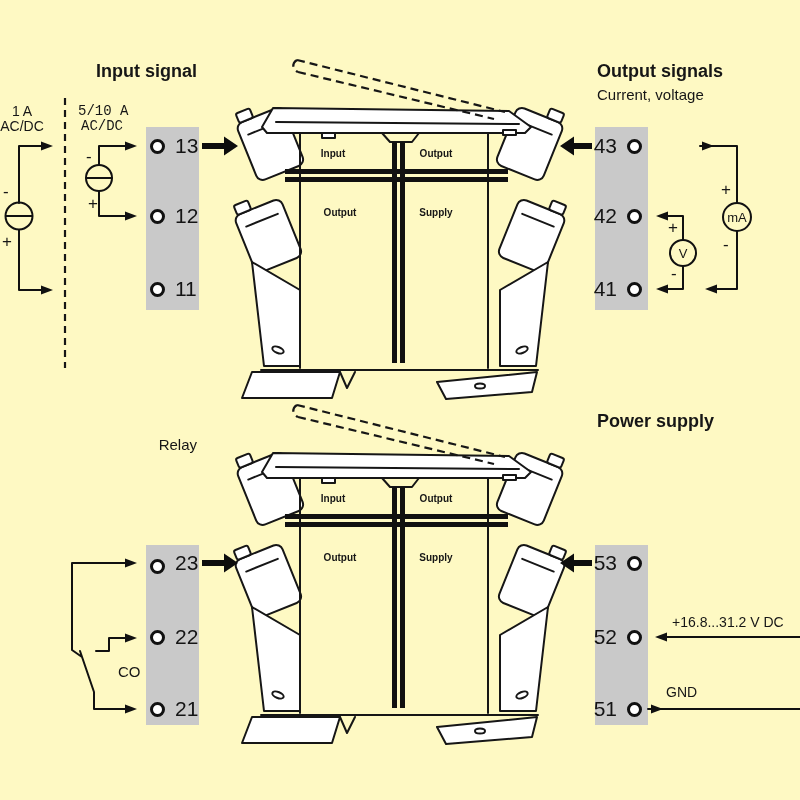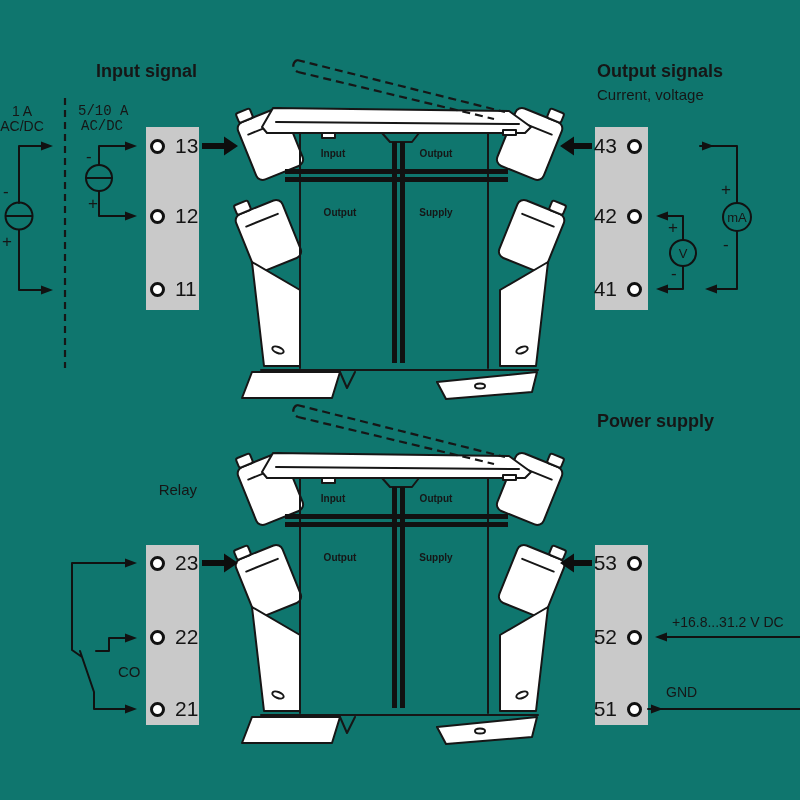--- a/index.html
+++ b/index.html
@@ -1,16 +1,16 @@
 <!DOCTYPE html>
 <html><head>
 <meta charset="utf-8">
 <style>
   html,body{margin:0;padding:0;background:#fff;}
-  #page{position:relative;width:800px;height:800px;background:#0f766e;overflow:hidden;
+  #page{position:relative;width:800px;height:800px;background:#fef9c3;overflow:hidden;
         font-family:"Liberation Sans",sans-serif;color:#161616;}
   #art{position:absolute;left:0;top:0;z-index:1;pointer-events:none;}
   symbol{overflow:visible;}
   .block{position:absolute;background:#c9c9c9;z-index:0;}
   .lbl{position:absolute;white-space:nowrap;z-index:2;line-height:1.08;}
   .h1{font-size:18px;font-weight:700;}
   .h2{font-size:15px;}
   .ralign{text-align:right;}
   .calign{text-align:center;}
   .small{font-size:14px;}
@@ -157,21 +157,21 @@
       <polygon points="202,143 224,143 224,136.5 238,146 224,155.5 224,149 202,149"></polygon>
       <polygon points="592,143 574,143 574,136.5 560,146 574,155.5 574,149 592,149"></polygon>
       <polygon points="202,560 224,560 224,553.5 238,563 224,572.5 224,566 202,566"></polygon>
       <polygon points="592,560 574,560 574,553.5 560,563 574,572.5 574,566 592,566"></polygon>
     </g>
   </svg>
 
   <div class="lbl h1 ralign" style="left:0;top:62px;width:197px;">Input signal</div>
   <div class="lbl h1" style="left:597px;top:62px;">Output signals</div>
   <div class="lbl h2" style="left:597px;top:87px;">Current, voltage</div>
-  <div class="lbl h2 ralign" style="left:0;top:437px;width:197px;margin-top:45px;">Relay</div>
+  <div class="lbl h2 ralign" style="left:0;top:437px;width:197px;">Relay</div>
   <div class="lbl h1" style="left:597px;top:412px;">Power supply</div>
 
   <div class="lbl small calign" style="left:-3px;top:104px;width:50px;">
     <div>1 A</div>
     <div>AC/DC</div>
   </div>
   <div class="lbl small calign" style="left:78px;top:104px;width:48px;font-family:Liberation Mono, monospace;">
     <div>5/10 A</div>
     <div>AC/DC</div>
   </div>
@@ -220,21 +220,21 @@
   </div>
   <div class="trow rside" style="left:596px;top:205px;width:46px;">
     <span class="num">42</span>
     <span class="tcircle"></span>
   </div>
   <div class="trow rside" style="left:596px;top:278px;width:46px;">
     <span class="num">41</span>
     <span class="tcircle"></span>
   </div>
 
-  <div class="trow" style="left:150px;top:552px;">
+  <div class="trow" style="left:150px;top:552px;align-items:flex-end;">
     <span class="tcircle"></span>
     <span class="num">23</span>
   </div>
   <div class="trow" style="left:150px;top:626px;">
     <span class="tcircle"></span>
     <span class="num">22</span>
   </div>
   <div class="trow" style="left:150px;top:698px;">
     <span class="tcircle"></span>
     <span class="num">21</span>

